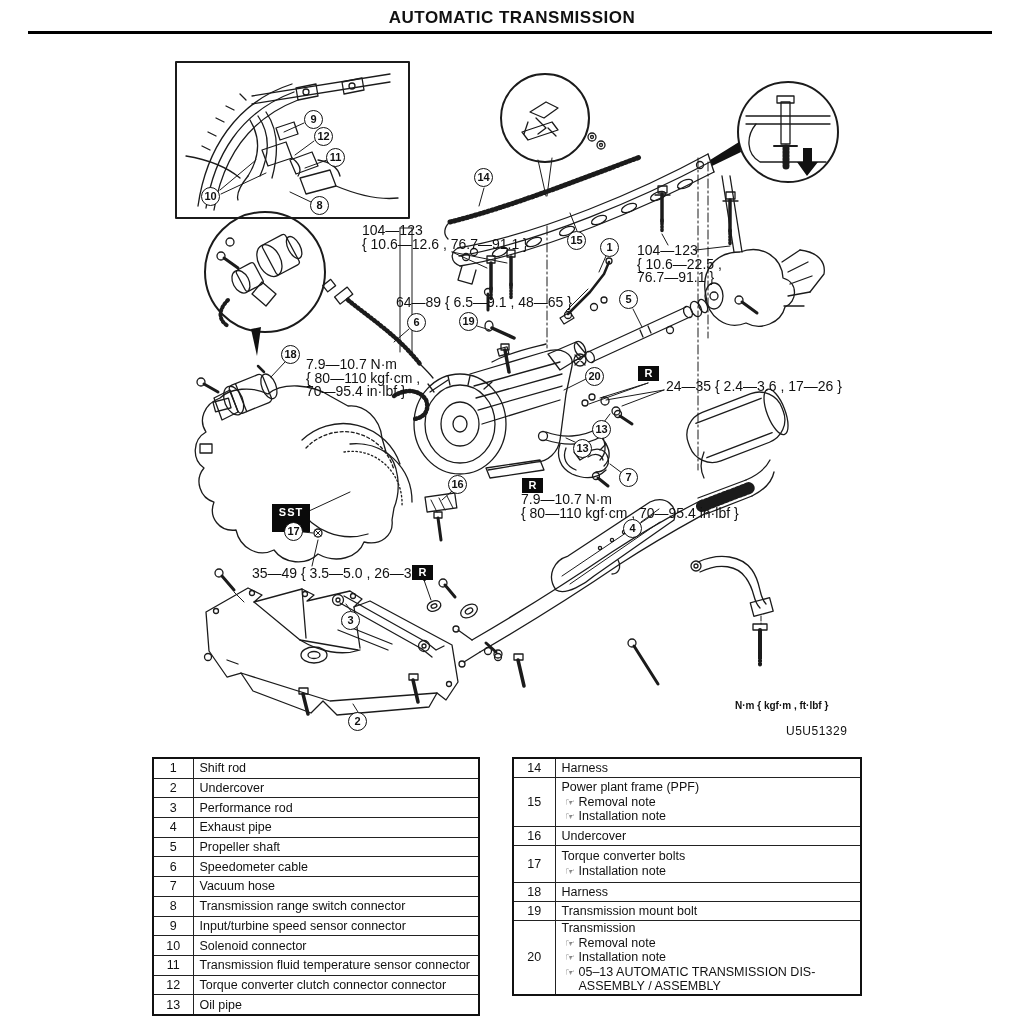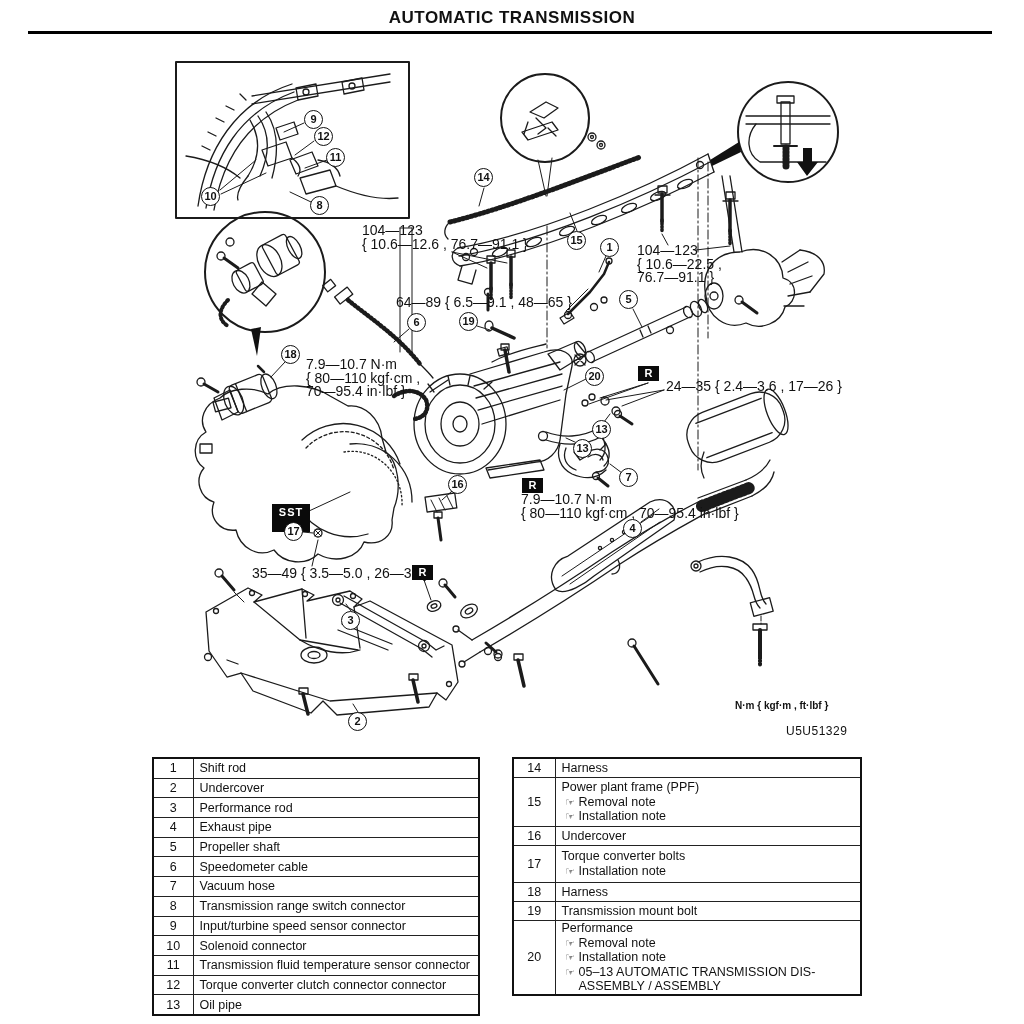--- a/index.html
+++ b/index.html
@@ -549,21 +549,21 @@
         <td class="num">18</td>
         <td>Harness</td>
       </tr>
       <tr style="height:19px">
         <td class="num">19</td>
         <td>Transmission mount bolt</td>
       </tr>
       <tr style="height:67px">
         <td class="num multi">20</td>
         <td class="multi">
-          <div class="lab">Performance</div>
+          <div class="lab">Transmission</div>
           <div class="note">
               <span class="finger">☞</span>
               <span class="ntext">Removal note</span>
             </div>
           <div class="note">
               <span class="finger">☞</span>
               <span class="ntext">Installation note</span>
             </div>
           <div class="note">
               <span class="finger">☞</span>

